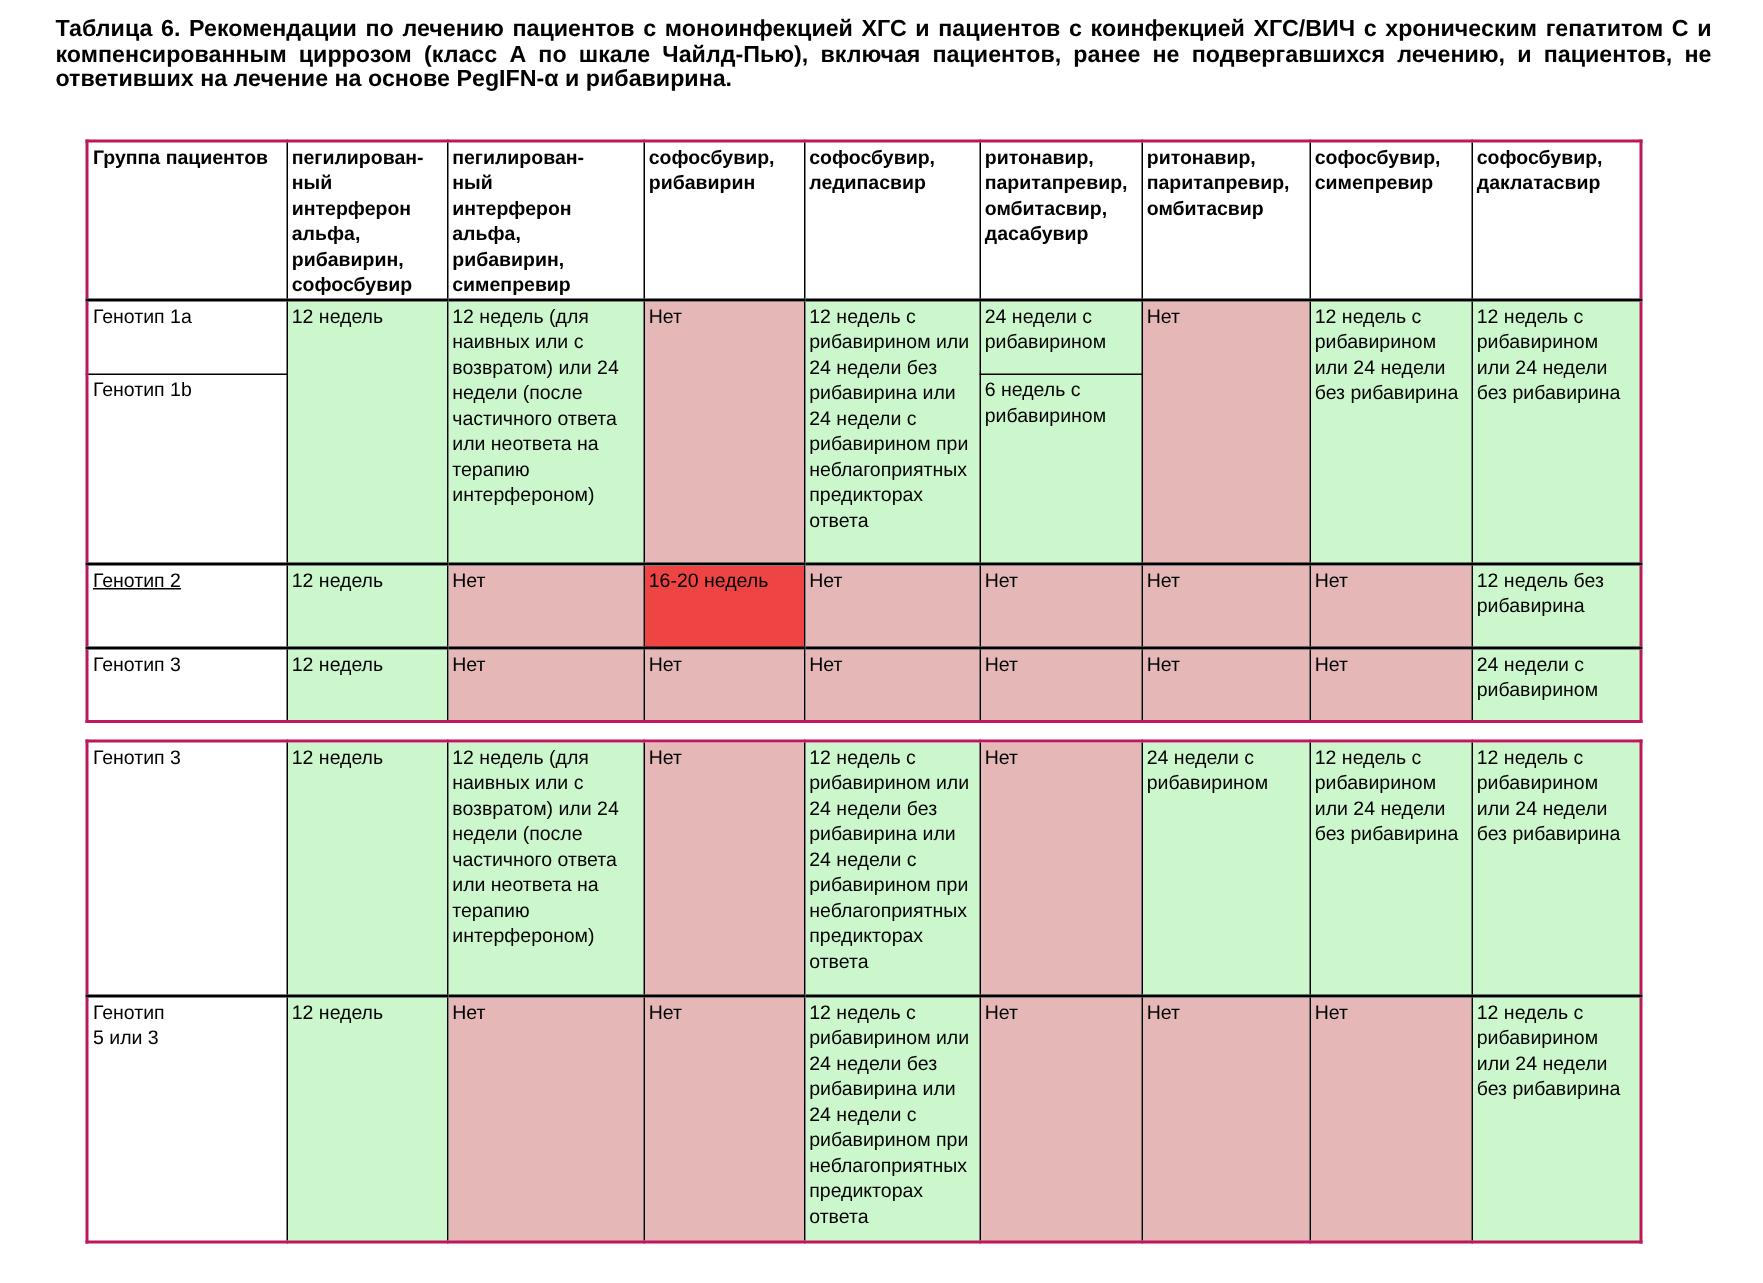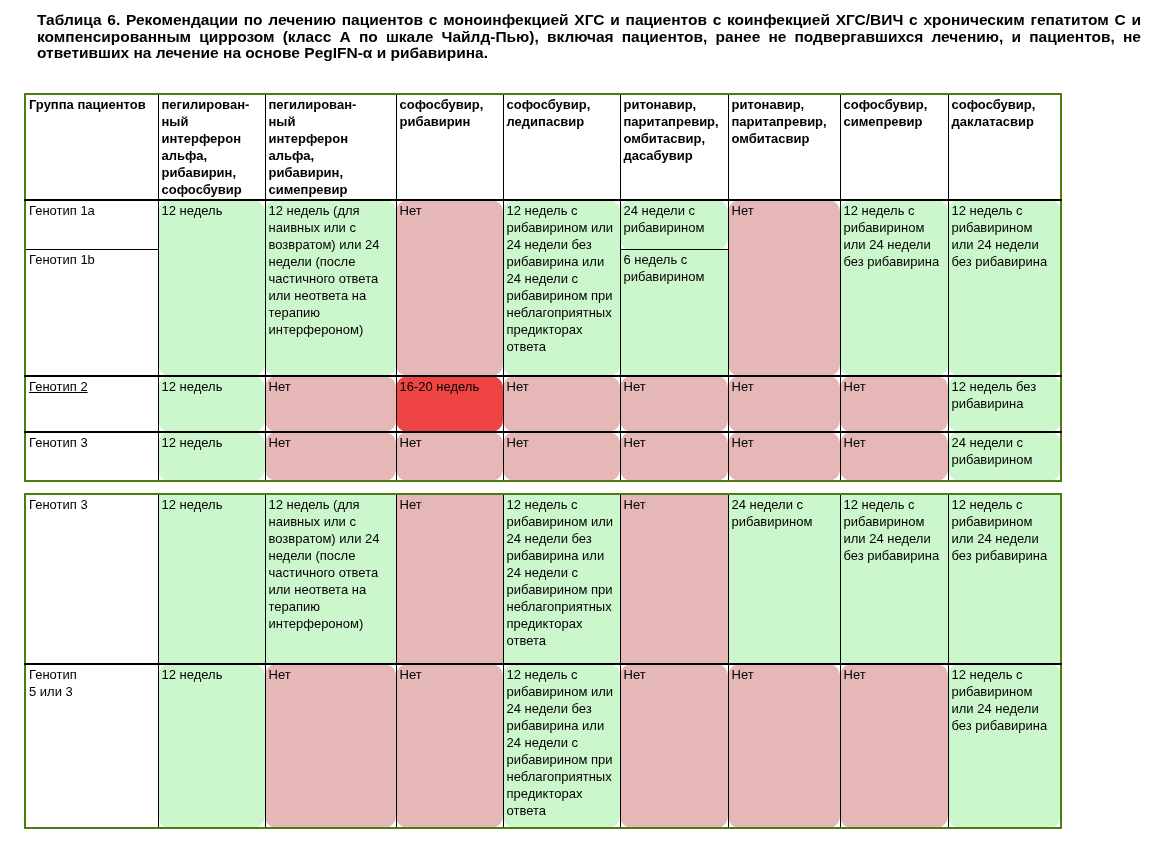--- a/index.html
+++ b/index.html
@@ -15,39 +15,39 @@
     width: 1104px;
     font-size: 15.5px;
     font-weight: bold;
     line-height: 16.5px;
     text-align: justify;
   }
   table.tx {
     border-collapse: collapse;
     table-layout: fixed;
     width: 1036px;
-    margin-left: 24px;
-    border: 2px solid #4d7c0f;
+    margin-left: 57px;
+    border: 2px solid #be185d;
   }
   #table-top { margin-top: 31px; }
   #table-bottom { margin-top: 11px; }
   table.tx th, table.tx td {
     border: 1px solid #000;
     vertical-align: top;
     text-align: left;
     padding: 1px 2px 1px 3px;
     font-size: 13px;
     line-height: 17px;
     white-space: pre-line;
     overflow: hidden;
     font-weight: normal;
     background: #ffffff;
   }
   table.tx th, td.glabel { font-weight: bold; }
-  tr.sep > th, tr.sep > td { border-top-width: 2px; border-radius: 12px; }
+  tr.sep > th, tr.sep > td { border-top-width: 2px; }
   .h103 { height: 103px; }
   .h50  { height: 50px; }
   .h126 { height: 126px; }
   .h56  { height: 56px; text-decoration: underline; }
   .h49  { height: 49px; }
   .h170 { height: 170px; }
   .h164 { height: 164px; }
 </style>
 </head>
 <body>

